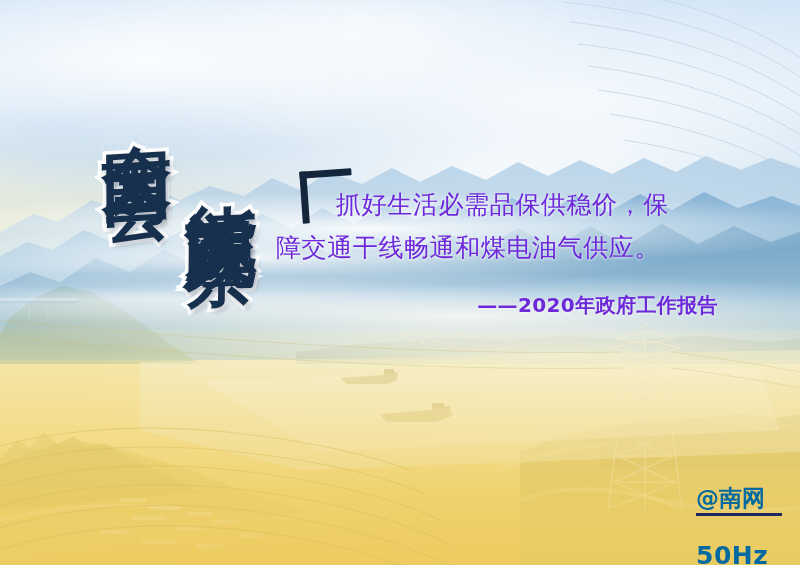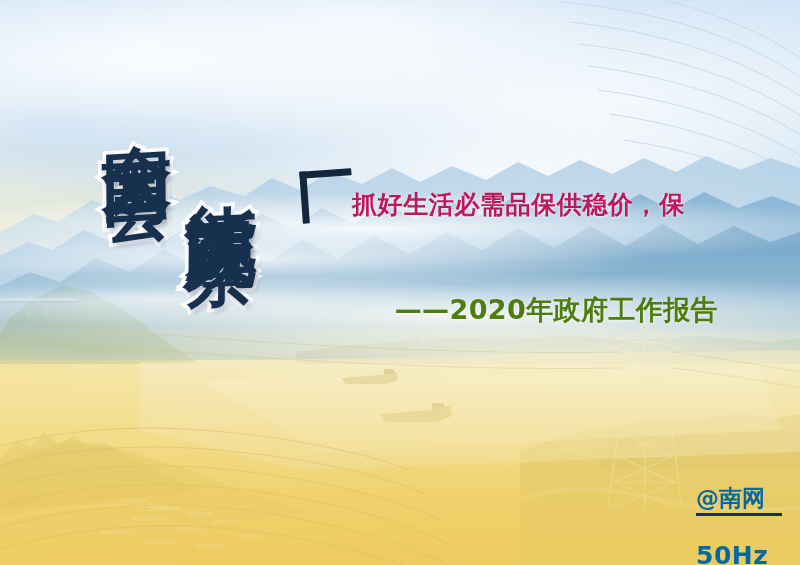--- a/index.html
+++ b/index.html
@@ -111,38 +111,38 @@
     position:absolute;left:301px;top:170px;
     width:52px;height:52px;
     transform:rotate(-4deg);
   }
   .bracket i{position:absolute;background:#14263c;display:block;border-radius:1px;}
   .bracket .bh{left:0;top:0;width:52px;height:7px;}
   .bracket .bv{left:0;top:0;width:7px;height:52px;}
 
   
   .quote{
-    position:absolute;left:352px;top:183px;width:420px;
+    position:absolute;left:336px;top:183px;width:420px;
     font-family:"DejaVu Sans","Liberation Sans",sans-serif;
     font-size:25px;
-    font-weight:700;
+    font-weight:400;
     line-height:1.72;
-    color:#be185d;
+    color:#6d28d9;
     letter-spacing:.6px;
     text-shadow:0 1px 3px rgba(255,255,255,.75);
   }
   .quote-l2{margin-left:-60px;}
 
   .attrib{
     position:absolute;left:356px;top:292px;width:362px;
     text-align:right;
     font-family:"DejaVu Sans","Liberation Sans",sans-serif;
-    font-size:27px;
+    font-size:20px;
     font-weight:600;
-    color:#4d7c0f;
+    color:#6d28d9;
     letter-spacing:.4px;
     text-shadow:0 1px 3px rgba(255,255,255,.7);
   }
 
   
   .logo{
     position:absolute;left:696px;top:487px;
     width:86px;
     text-align:left;
     color:#0369a1;
@@ -365,20 +365,21 @@
     <div class="tcol tcol-b">能源观察</div>
   </div>
 
   <div class="bracket">
     <i class="bh"></i>
       <i class="bv"></i>
   </div>
 
   <div class="quote">
     <div>抓好生活必需品保供稳价，保</div>
+    <div class="quote-l2">障交通干线畅通和煤电油气供应。</div>
   </div>
 
   <div class="attrib">——2020年政府工作报告</div>
 
   <div class="logo">
     <div class="logo-top">@南网</div>
     <div class="logo-rule"></div>
     <div class="logo-bot">50Hz</div>
   </div>
 

